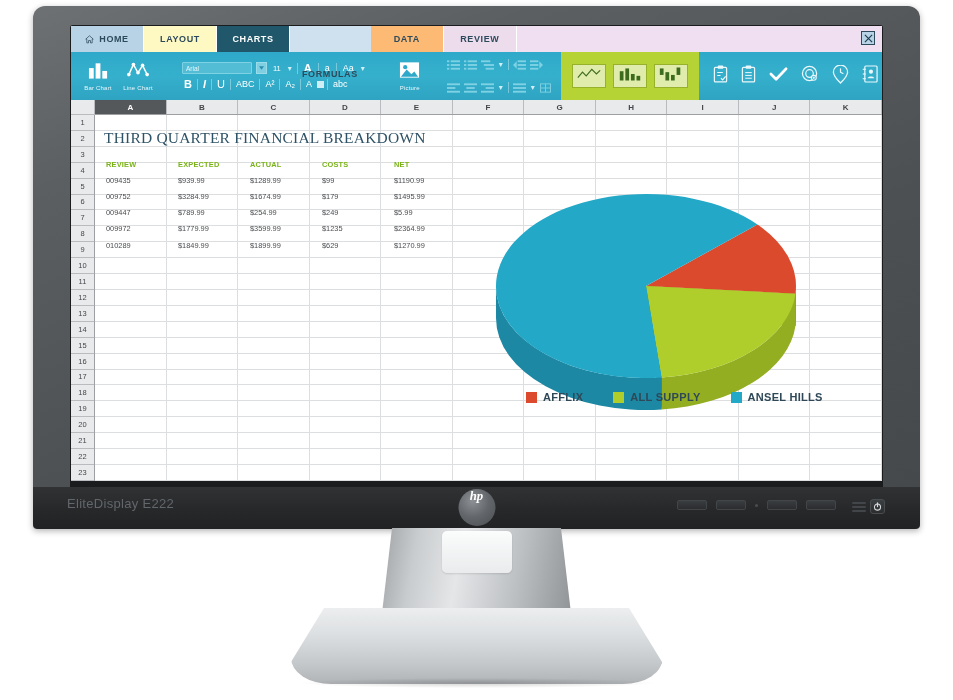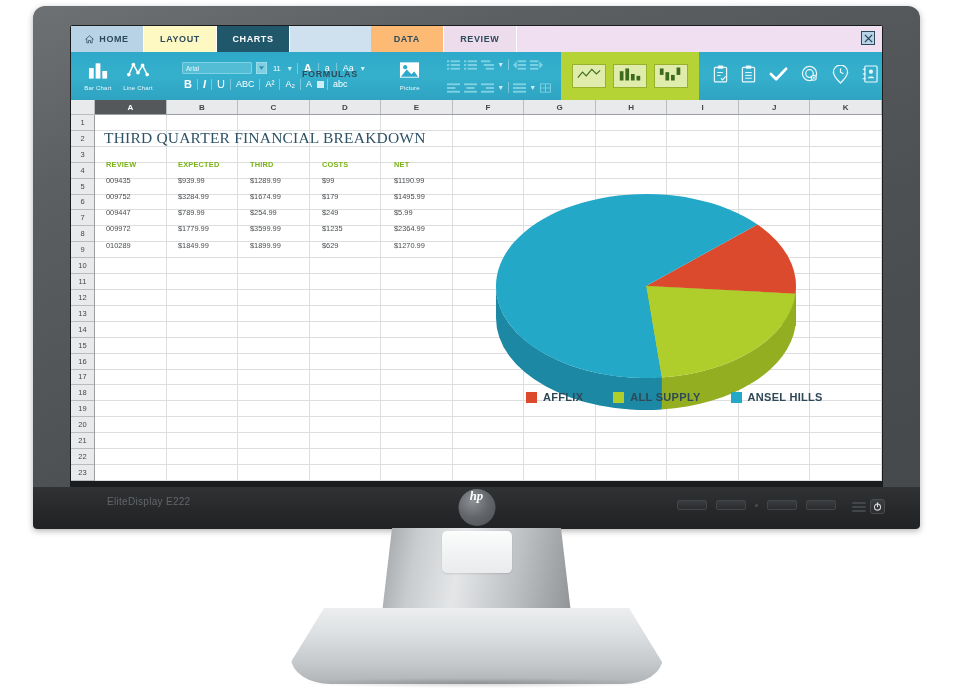--- a/index.html
+++ b/index.html
@@ -32,21 +32,21 @@
     overflow: hidden;
   }
   .bezel-bottom {
     position: absolute; left: 33px; top: 487px;
     width: 887px; height: 42px;
     background: linear-gradient(180deg,#303234 0%,#26282a 55%,#202224 100%);
     border-radius: 0 0 5px 5px;
   }
   .bezel-model {
     position: absolute; left: 34px; top: 9px;
-    font-size: 10px; color: #63666a; letter-spacing: .3px; margin-left: 40px;
+    font-size: 13px; color: #63666a; letter-spacing: .3px;
   }
   .hp-badge {
     position: absolute; left: 50%; top: 2px; transform: translateX(-50%);
     width: 37px; height: 37px; border-radius: 50%;
     background: radial-gradient(circle at 38% 32%, #8d9094 0%, #63666a 48%, #4a4d50 100%);
     display: flex; align-items: flex-start; justify-content: center;
   }
   .hp-badge svg { display:block; }
   .osd-buttons {
     position: absolute; right: 84px; top: 13px;
@@ -904,21 +904,21 @@
             <col class="c0">
               <col class="cx">
               <col class="cx">
               <col class="cx">
               <col class="cx">
           </colgroup>
           <thead>
               <tr id="thead-row">
                 <th>REVIEW</th>
                 <th>EXPECTED</th>
-                <th>THIRD</th>
+                <th>ACTUAL</th>
                 <th>COSTS</th>
                 <th>NET</th>
               </tr>
             </thead>
           <tbody id="tbody">
               <tr>
                 <td>009435</td>
                 <td>$939.99</td>
                 <td>$1289.99</td>
                 <td>$99</td>

